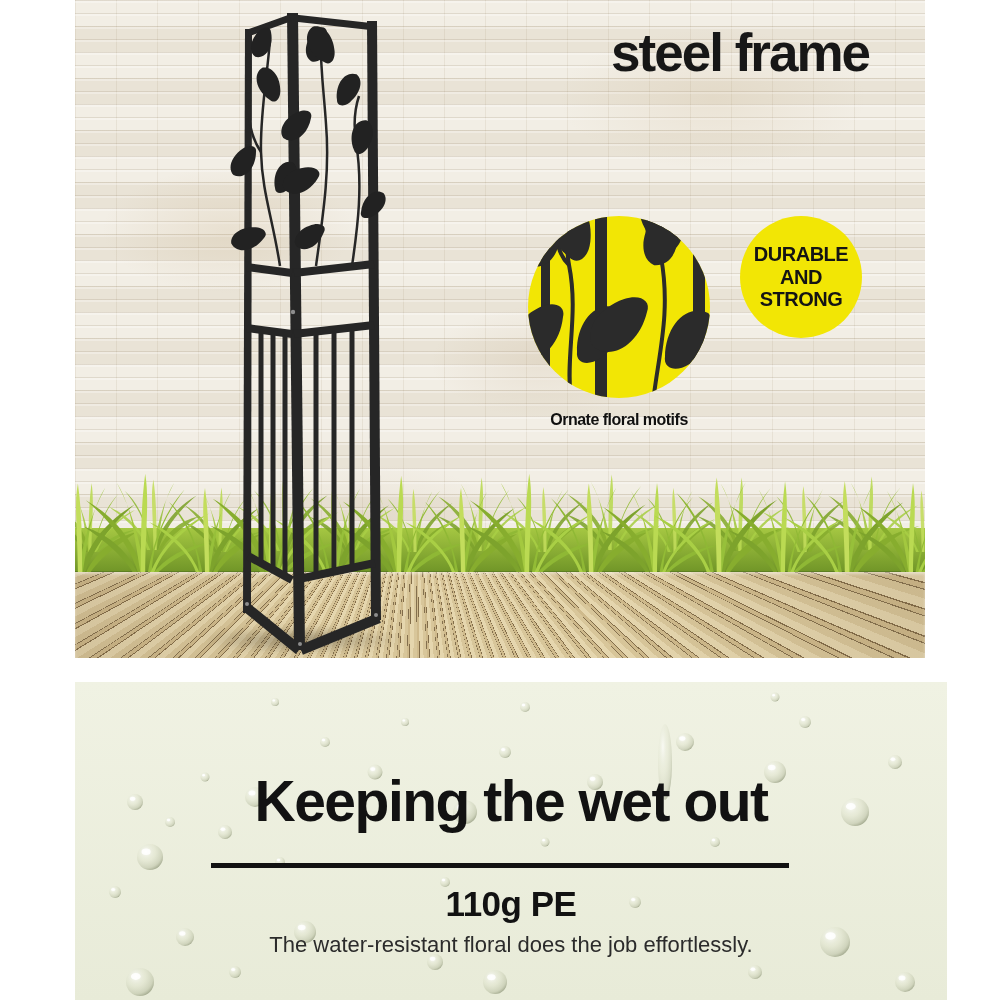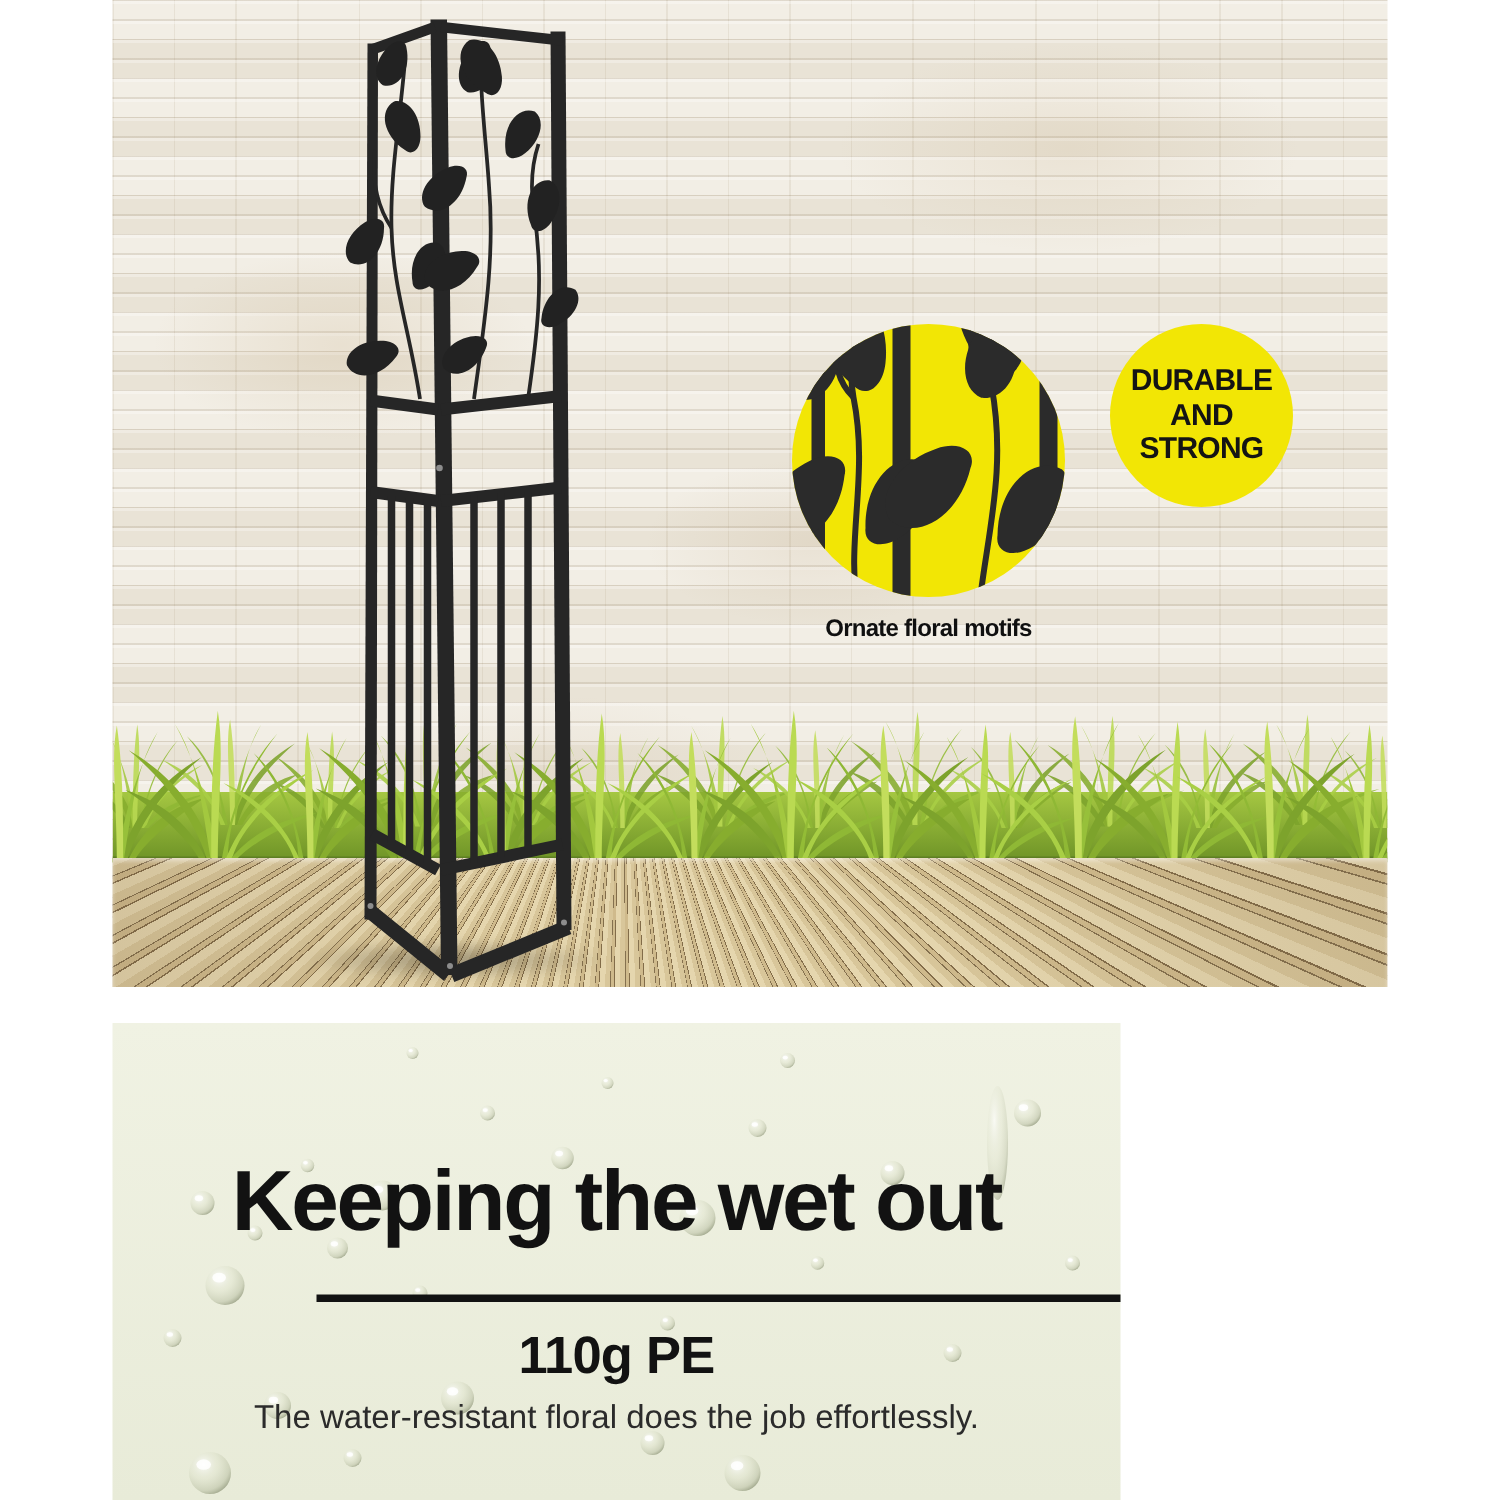--- a/index.html
+++ b/index.html
@@ -45,21 +45,21 @@
     font-size:16px;font-weight:600;color:#101010;letter-spacing:-0.5px;
   }
   .badge{
     position:absolute;left:665px;top:216px;width:122px;height:122px;border-radius:50%;
     background:#f2e605;display:flex;flex-direction:column;align-items:center;justify-content:center;
     text-align:left;font-size:20px;line-height:1.12;font-weight:800;color:#141414;letter-spacing:-0.5px;
   }
 
   
   .wet{
-    position:absolute;left:75px;top:682px;width:672px;height:318px;overflow:hidden;
+    position:absolute;left:75px;top:682px;width:872px;height:318px;overflow:hidden;
     background:linear-gradient(180deg,#f0f2e3,#e8ebd8);
   }
   .drops-svg{position:absolute;left:0;top:0;width:850px;height:318px;}
   .wet-heading{
     position:absolute;top:86px;left:0;width:100%;text-align:center;
     font-size:57px;font-weight:800;color:#121212;letter-spacing:-1.5px;
   }
   .wet-divider{position:absolute;top:181px;left:136px;width:578px;height:5px;background:#121212;}
   .wet-sub{
     position:absolute;top:202px;left:0;width:100%;text-align:center;
@@ -189,20 +189,21 @@
       </g>
       <g fill="#8d8d8d">
         <circle cx="218" cy="312" r="2.2"></circle>
           <circle cx="172" cy="604" r="2"></circle>
         <circle cx="225" cy="644" r="2"></circle>
           <circle cx="301" cy="615" r="2"></circle>
       </g>
     </svg>
 
     <div class="hero-title">
+      <div>steel frame</div>
     </div>
 
     <svg class="detail-svg" viewBox="-95 -95 190 190" aria-hidden="true">
       <defs>
           <clipPath id="dc">
             <circle r="91"></circle>
           </clipPath>
         </defs>
       <circle r="91" fill="#f2e605"></circle>
       <g clip-path="url(#dc)">

